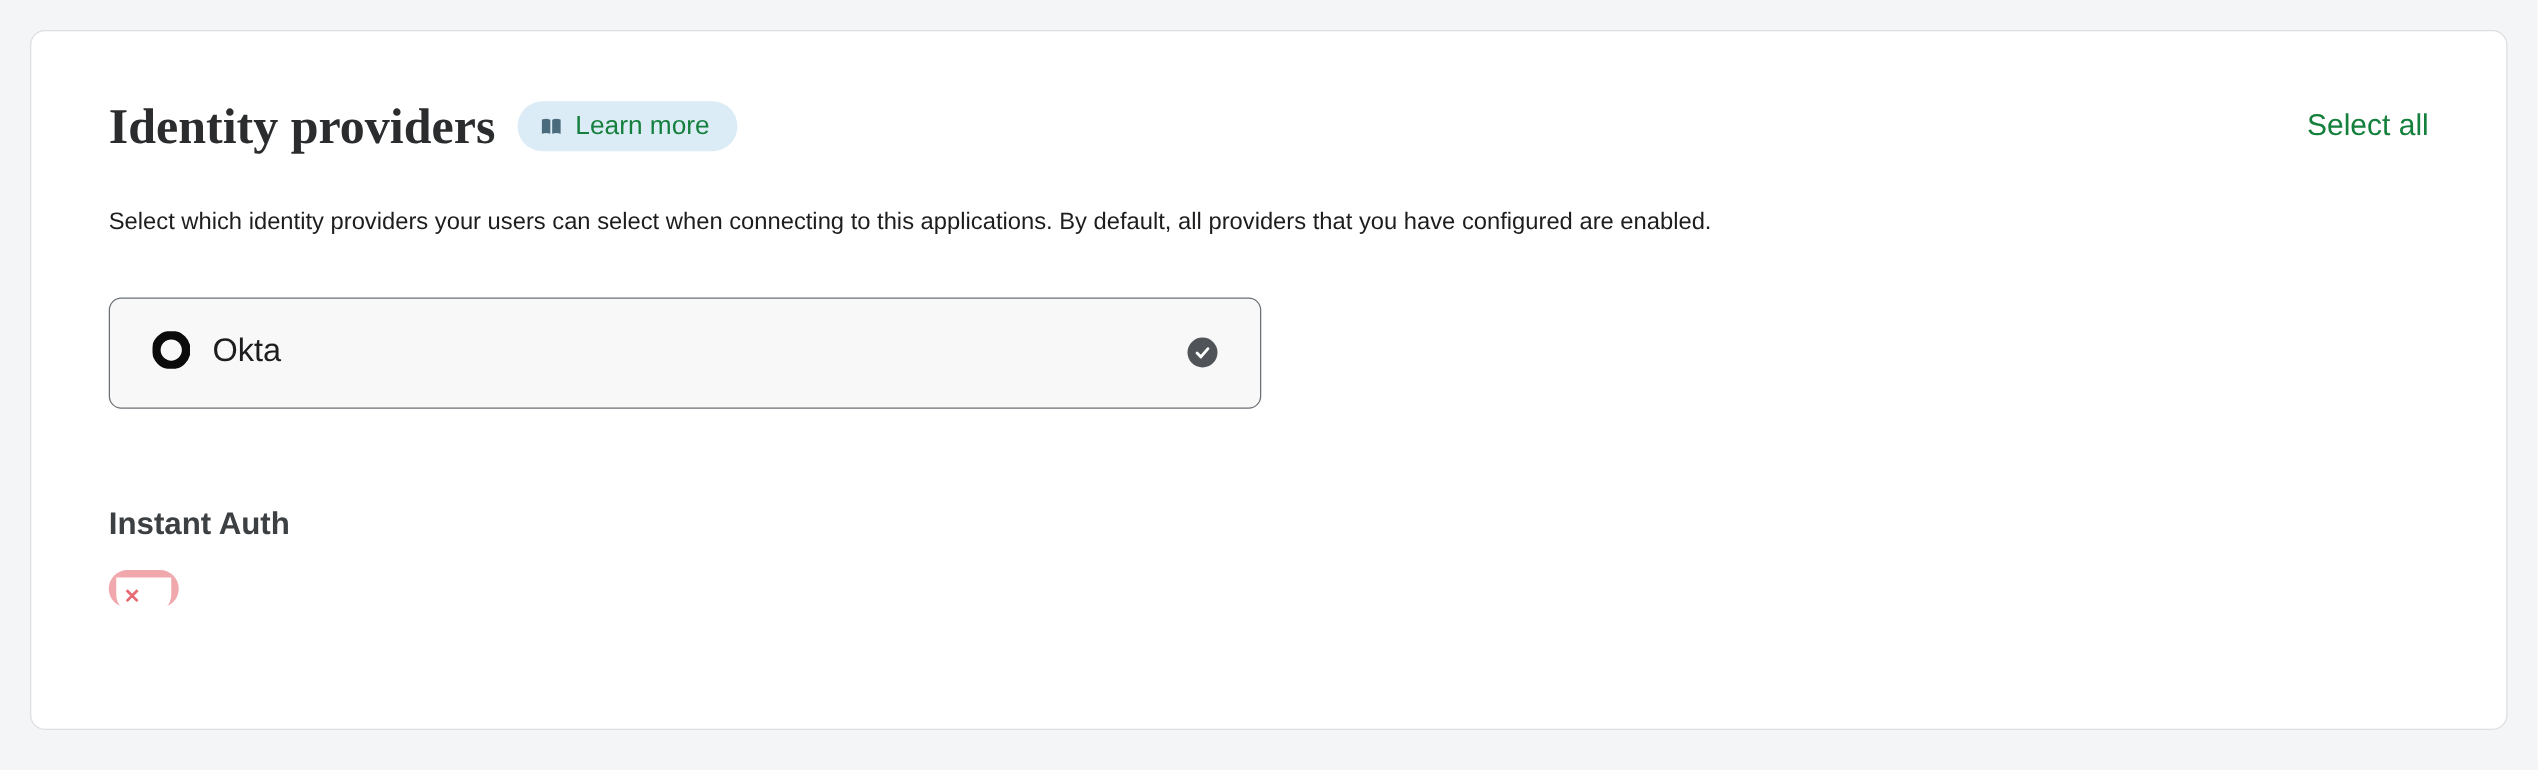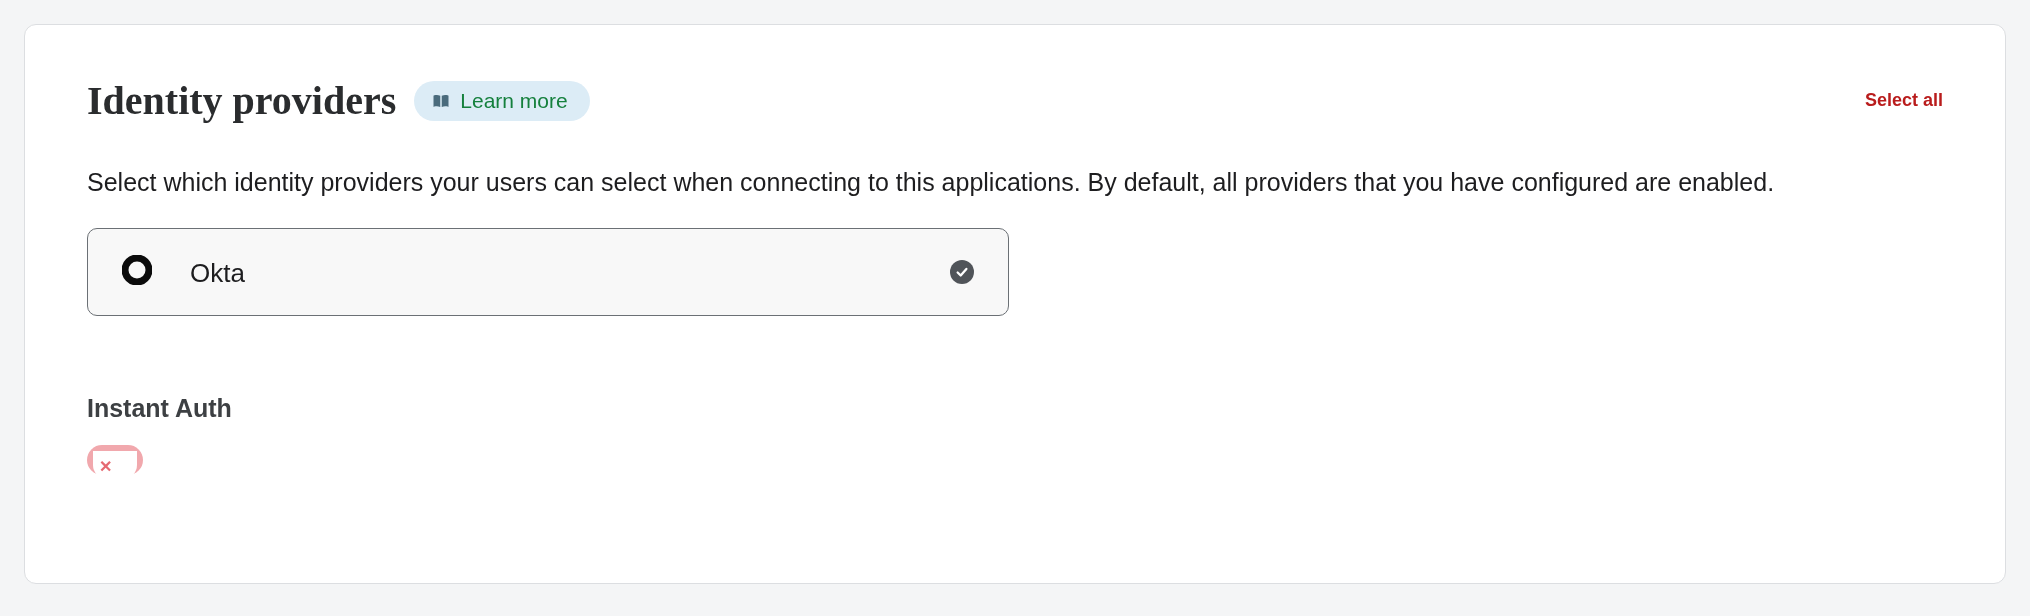--- a/index.html
+++ b/index.html
@@ -43,47 +43,47 @@
     padding: 8px 22px 8px 18px;
     cursor: pointer;
   }
   .learn-more-pill .lm-text {
     font-size: 21px;
     color: #15803d;
     font-weight: 500;
   }
   .learn-more-pill svg { display:block; }
   .select-all {
-    font-size: 18px;
-    color: #b91c1c;
-    font-weight: 700;
+    font-size: 24px;
+    color: #15803d;
+    font-weight: 400;
     cursor: pointer;
   }
   .description {
-    font-size: 25px;
+    font-size: 19px;
     color: #1d1d1f;
     line-height: 1.45;
-    margin-bottom: 28px;
+    margin-bottom: 46px;
     font-weight: 400;
   }
   .provider-box {
     border: 1px solid #6b7075;
     border-radius: 10px;
     background: #f8f8f8;
     width: 922px;
     padding: 26px 34px;
     display: flex;
     align-items: center;
     justify-content: space-between;
     cursor: pointer;
   }
   .provider-left {
     display: flex;
-    align-items: flex-end;
-    gap: 38px;
+    align-items: flex-start;
+    gap: 18px;
   }
   .provider-name {
     font-size: 26px;
     color: #1d1d1f;
     font-weight: 500;
   }
   .check-circle {
     width: 24px;
     height: 24px;
     border-radius: 50%;

